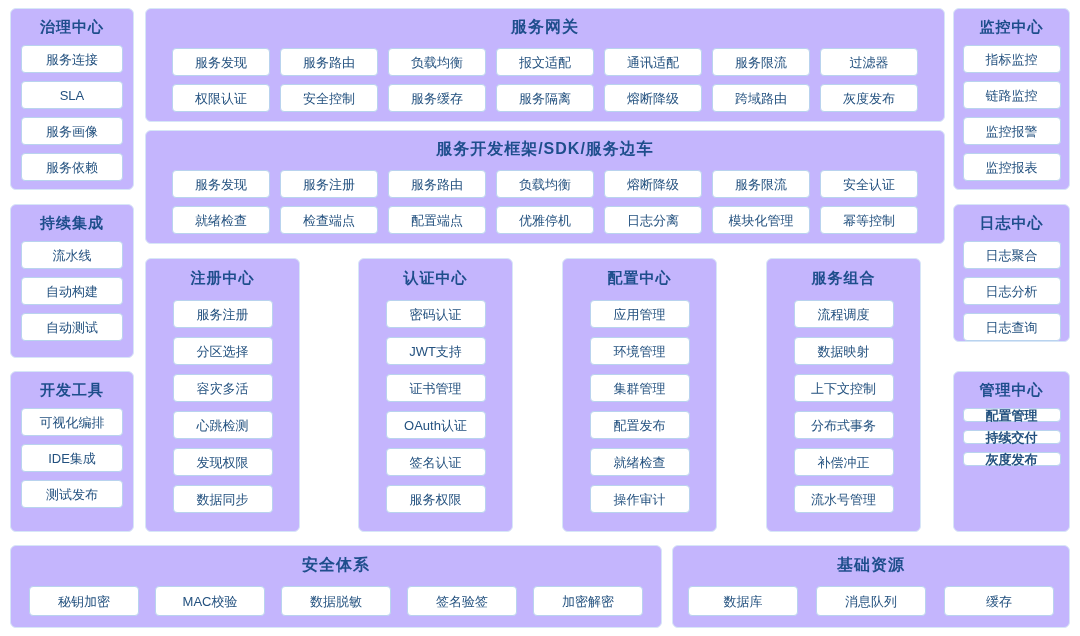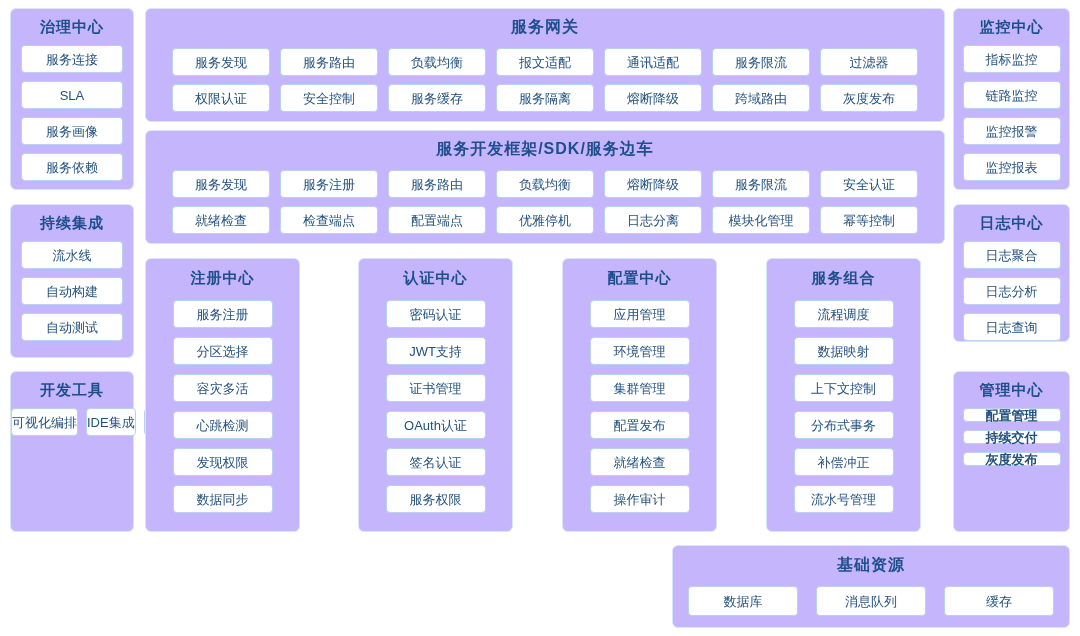--- a/index.html
+++ b/index.html
@@ -53,21 +53,21 @@
   #governance .chips { margin-top: 8px; display: flex; flex-direction: column; align-items: center; gap: 8px; }
   #governance .chip { width: 102px; height: 28px; }
 
   #ci { left: 10px; top: 204px; width: 124px; height: 154px; }
   #ci .panel-title { font-size: 15px; margin-top: 9px; }
   #ci .chips { margin-top: 8px; display: flex; flex-direction: column; align-items: center; gap: 8px; }
   #ci .chip { width: 102px; height: 28px; }
 
   #devtools { left: 10px; top: 371px; width: 124px; height: 161px; }
   #devtools .panel-title { font-size: 15px; margin-top: 9px; }
-  #devtools .chips { margin-top: 8px; display: flex; flex-direction: row; align-items: center; gap: 8px; justify-content: space-between; }
+  #devtools .chips { margin-top: 8px; display: flex; flex-direction: column; align-items: center; gap: 8px; justify-content: space-between; }
   #devtools .chip { width: 102px; height: 28px; }
 
   
   #gateway { left: 145px; top: 8px; width: 800px; height: 114px; }
   #gateway .panel-title { font-size: 16px; margin-top: 8px; }
   #gateway .rows { margin-top: 10px; display: flex; flex-direction: column; gap: 8px; align-items: center; }
   #gateway .row { display: flex; gap: 10px; }
   #gateway .chip { width: 98px; height: 28px; }
 
   #sdk { left: 145px; top: 130px; width: 800px; height: 114px; }
@@ -263,20 +263,30 @@
 
   <div class="panel" id="manage">
     <div class="panel-title">管理中心</div>
     <div class="chips">
       <div class="chip">配置管理</div>
       <div class="chip">持续交付</div>
       <div class="chip">灰度发布</div>
     </div>
   </div>
 
+  <div class="panel" id="security">
+    <div class="panel-title">安全体系</div>
+    <div class="row">
+      <div class="chip">秘钥加密</div>
+      <div class="chip">MAC校验</div>
+      <div class="chip">数据脱敏</div>
+      <div class="chip">签名验签</div>
+      <div class="chip">加密解密</div>
+    </div>
+  </div>
 
   <div class="panel" id="infra">
     <div class="panel-title">基础资源</div>
     <div class="row">
       <div class="chip">数据库</div>
       <div class="chip">消息队列</div>
       <div class="chip">缓存</div>
     </div>
   </div>
 

